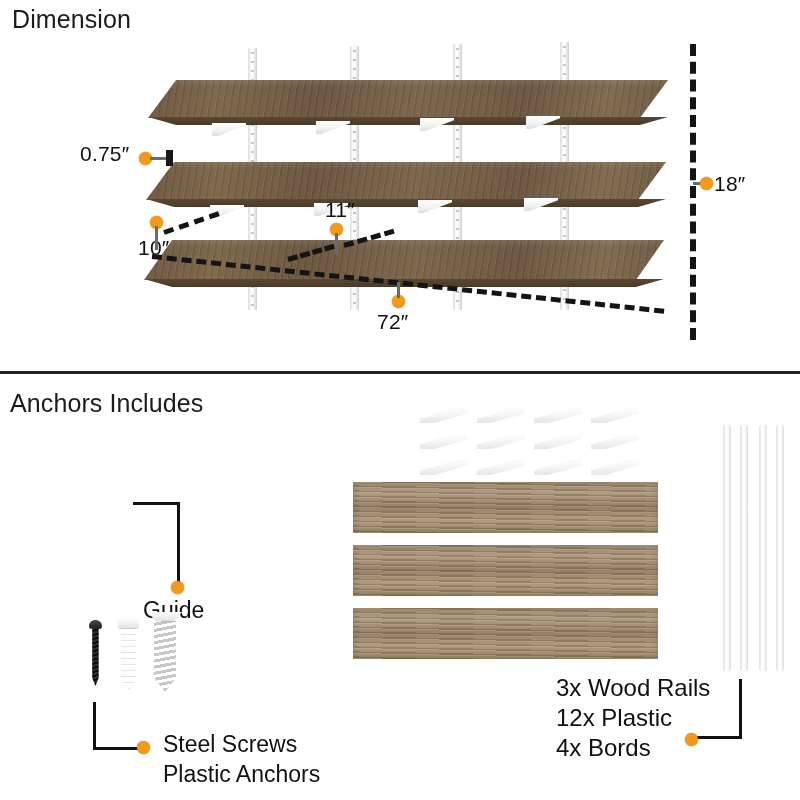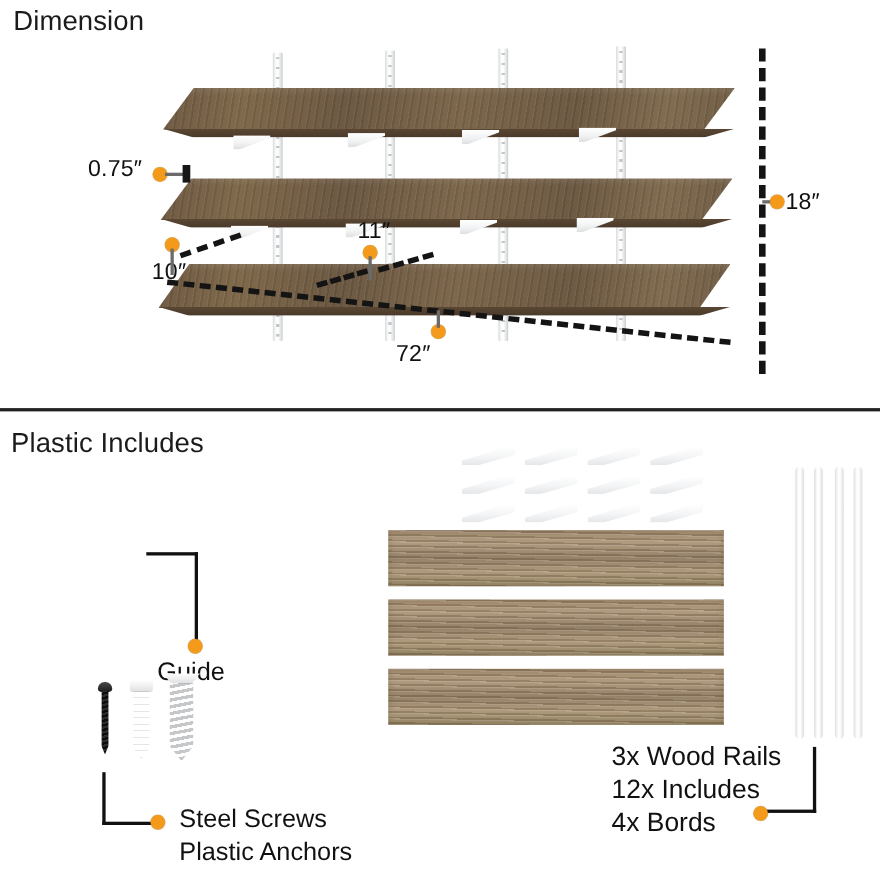--- a/index.html
+++ b/index.html
@@ -258,38 +258,38 @@
     <span class="txt">11″</span>
   </div>
   <div class="dot" style="left:330px; top:223px;"></div>
   <div class="leader" style="left:335px; top:233px; width:2.5px; height:22px;"></div>
   <div class="dash-h" style="left:344px; top:243px; width:52px; transform:rotate(-16deg); transform-origin:left center;"></div>
   <div class="dash-h" style="left:288px; top:257px; width:48px; transform:rotate(-16deg); transform-origin:left center;"></div>
 
   <div class="dash-h" style="left:152px; top:254px; width:515px; transform:rotate(6.1deg); transform-origin:left center;"></div>
   <div class="dot" style="left:392px; top:295px;"></div>
   <div class="leader" style="left:397px; top:282px; width:2.5px; height:16px;"></div>
-  <div class="callout" style="left:360px; top:310px;text-align:center;">
+  <div class="callout" style="left:377px; top:310px;text-align:center;">
     <span class="txt">72″</span>
   </div>
 
   <div id="vline-36"></div>
   <div id="tick-36"></div>
   <div class="dot" style="left:700px; top:177px;"></div>
   <div class="callout" style="left:714px; top:172px;">
     <span class="txt">18″</span>
   </div>
 
 </div>
 
 <div class="divider" id="divider-top"></div>
 
 <div class="panel" id="package-panel">
 
-  <div class="section-title" id="package-title">Plastic Includes</div>
+  <div class="section-title" id="package-title">Anchors Includes</div>
 
 
   <div class="elbow" style="left:133px; top:120px; width:60px; height:88px;">
     <i style="left:0; top:0; width:47px; height:3px;"></i>
     <i style="left:44px; top:0; width:3px; height:84px;"></i>
   </div>
   <div class="dot" style="left:171px; top:199px;"></div>
   <div class="item-label" style="left:143px; top:215px;">Guide</div>
 
   <div class="screw" id="screw-steel">
@@ -333,21 +333,21 @@
   <div class="board" id="board-3"></div>
 
   <div id="rails-group">
     <div class="prail" style="left:0px;"></div>
     <div class="prail" style="left:17px;"></div>
     <div class="prail" style="left:36px;"></div>
     <div class="prail" style="left:53px;"></div>
   </div>
 
   <div class="counts" style="top:292px;">3x Wood Rails</div>
-  <div class="counts" style="top:322px;">12x Includes</div>
+  <div class="counts" style="top:322px;">12x Plastic</div>
   <div class="counts" style="top:352px;">4x Bords</div>
 
   <div class="elbow" style="left:697px; top:297px; width:50px; height:66px;">
     <i style="left:42px; top:0; width:3px; height:60px;"></i>
     <i style="left:0; top:57px; width:45px; height:3px;"></i>
   </div>
   <div class="dot" style="left:685px; top:351px;"></div>
 
 </div>
 

